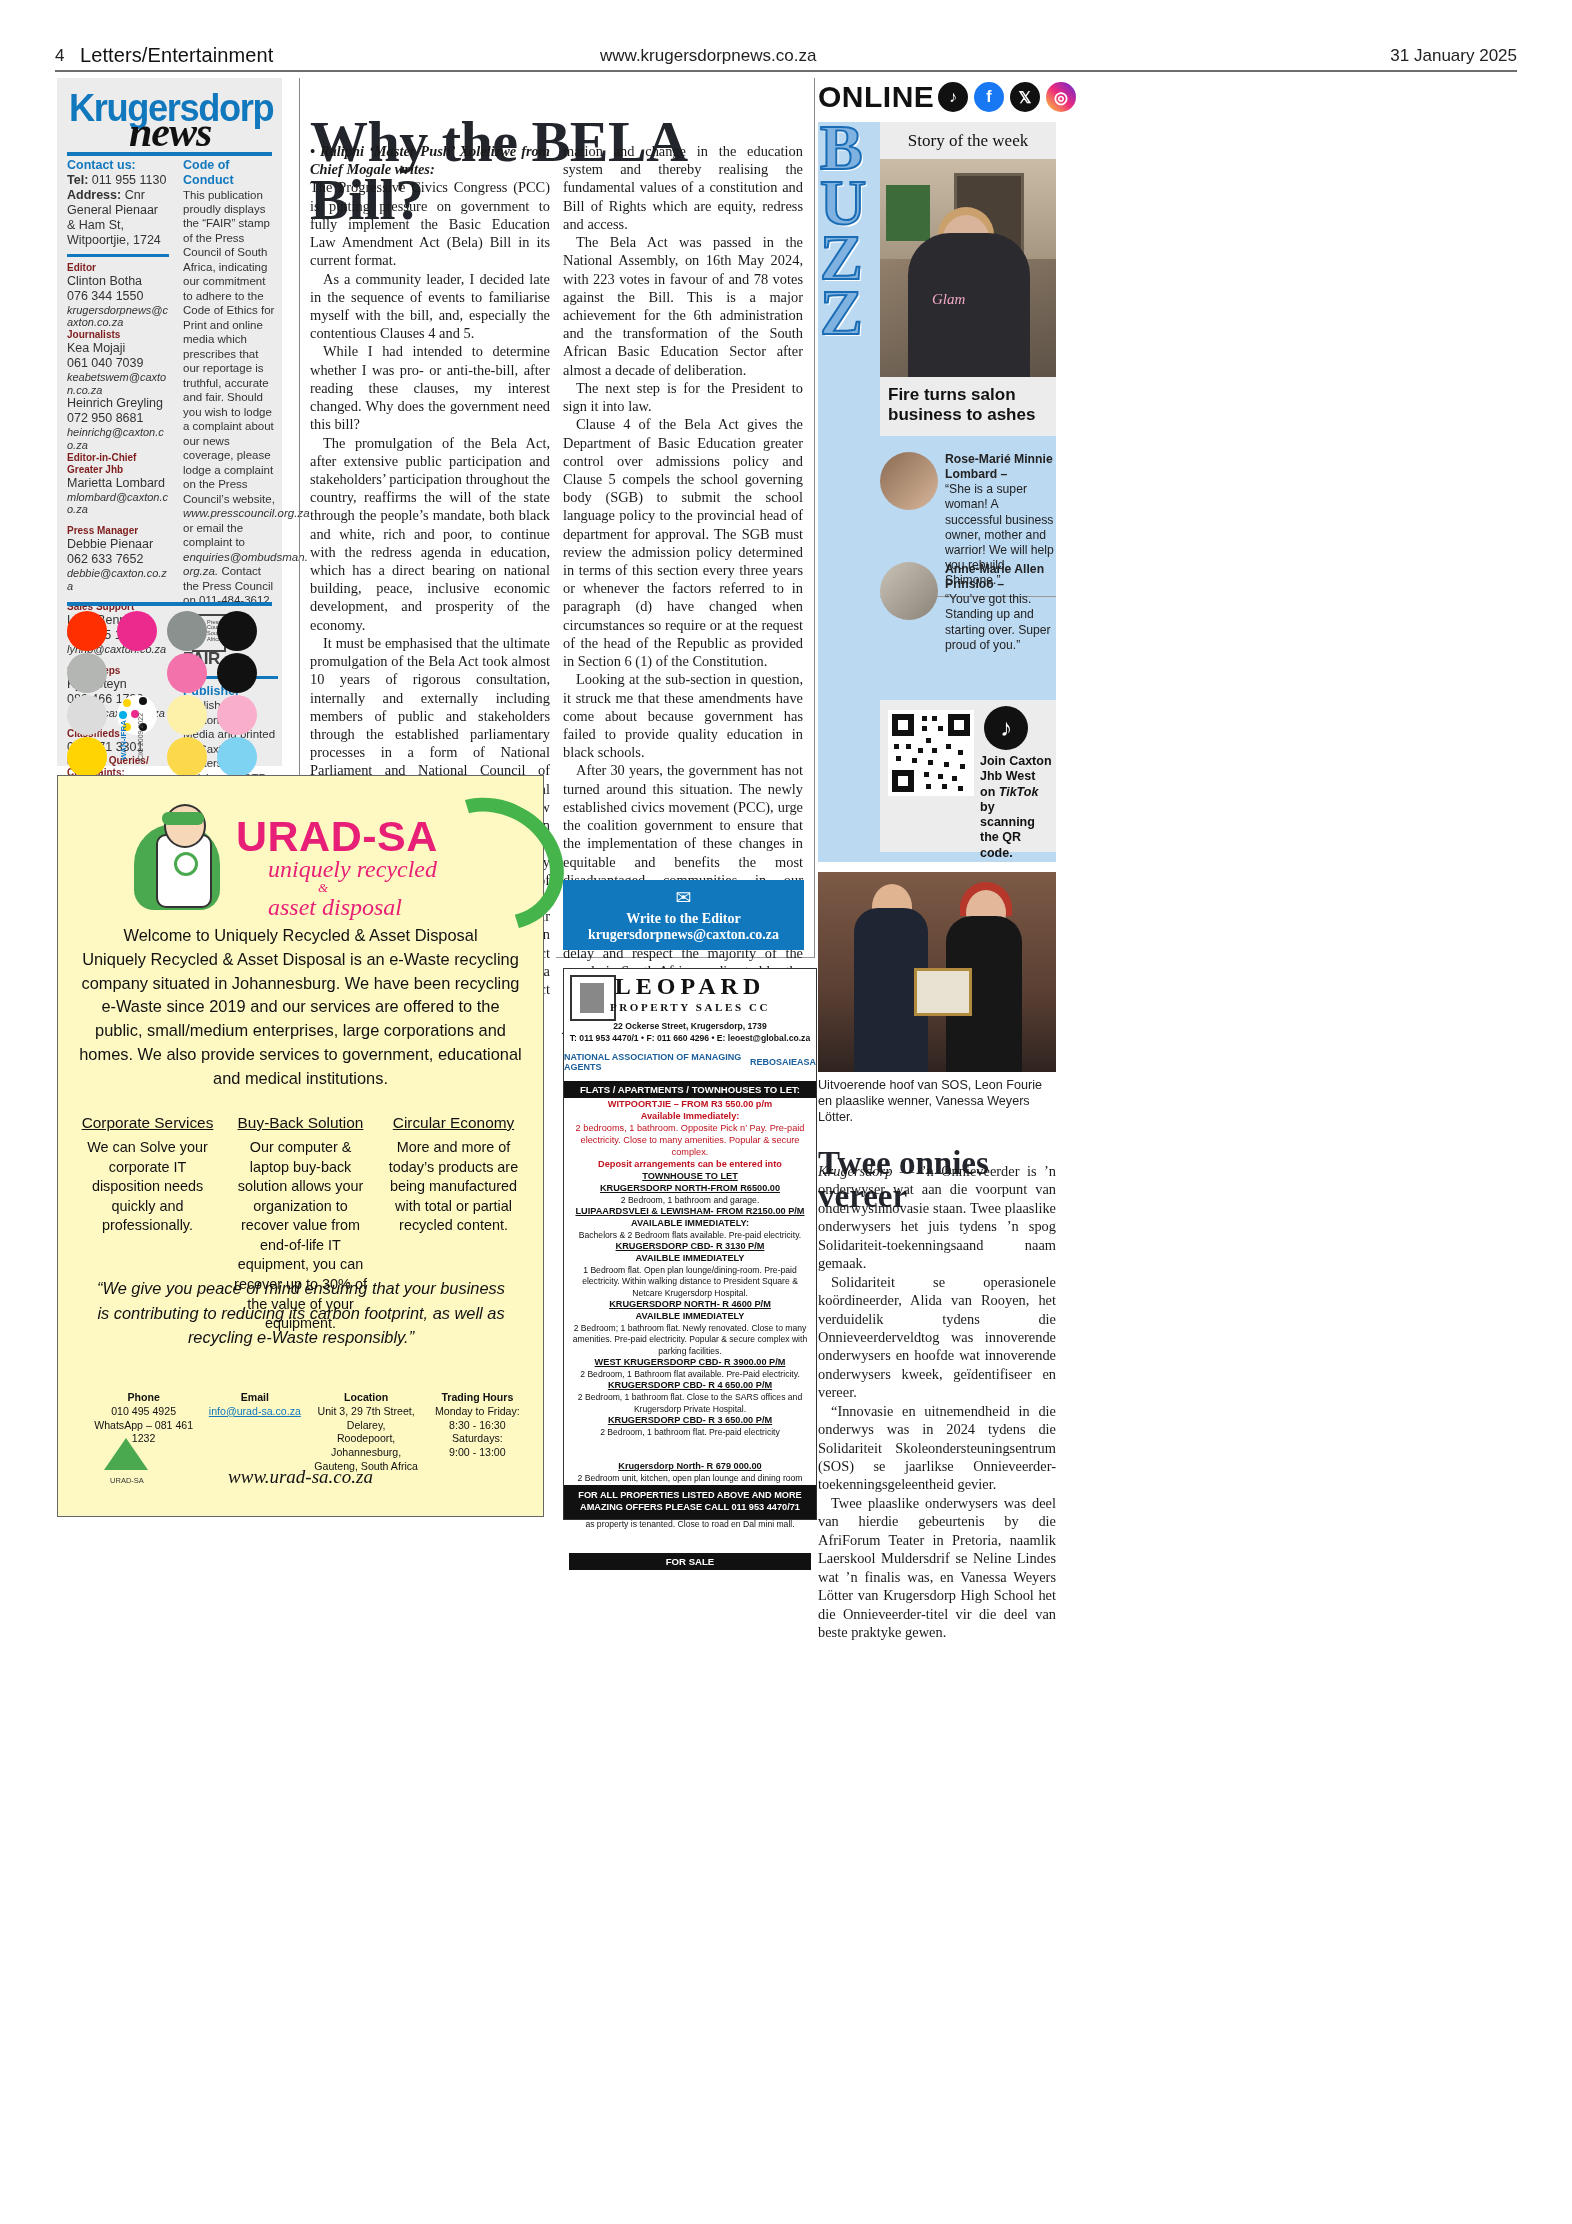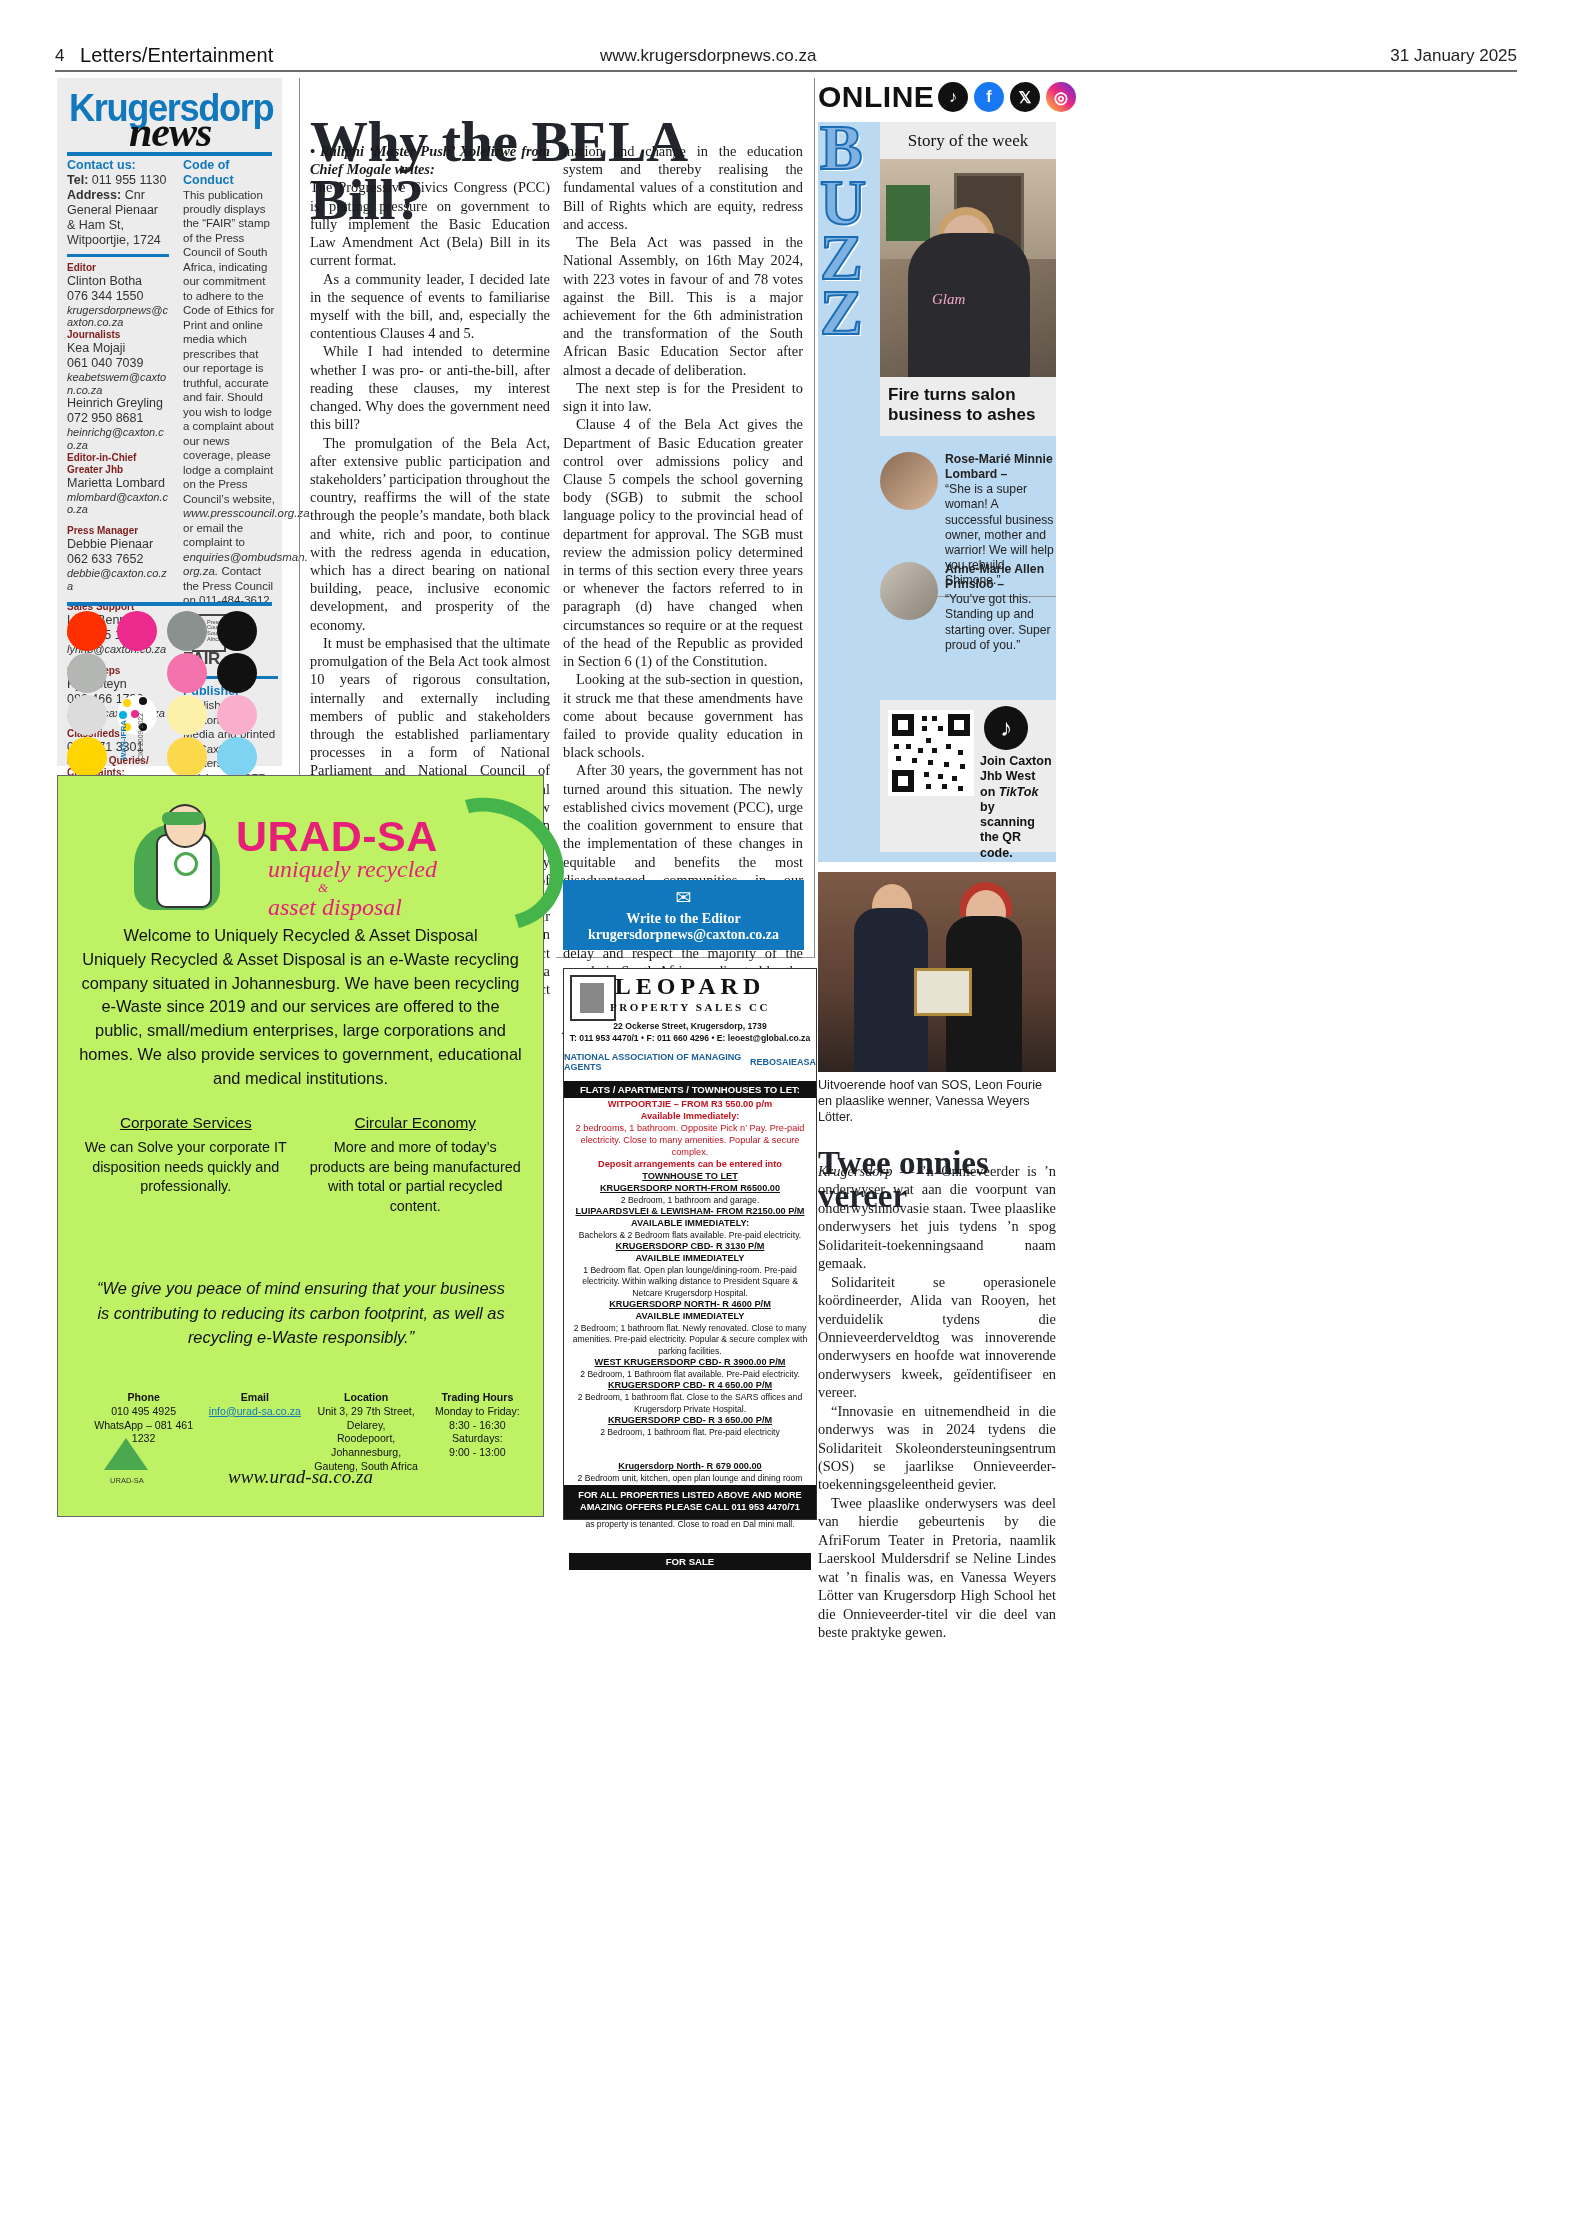--- a/index.html
+++ b/index.html
@@ -116,21 +116,21 @@
   .ph-wr{position:absolute;left:142px;top:10px;width:52px;height:34px;border-radius:26px 26px 0 0;background:#b8372b;}
   .ph-frame{position:absolute;left:96px;top:96px;width:52px;height:42px;background:#e8e2d2;border:3px solid #b08b3e;}
   .cap2{position:absolute;left:818px;top:1078px;width:238px;font-size:12.6px;line-height:1.26;color:#222;}
   .afheadline{position:absolute;left:818px;top:1120px;width:238px;font-family:"Liberation Serif",serif;font-size:33px;line-height:1;color:#22252b;}
   .aftext{position:absolute;left:818px;top:1162px;width:238px;font-family:"Liberation Serif",serif;font-size:14.4px;line-height:1.28;text-align:justify;color:#1a1a1a;}
   .aftext p{margin:0;text-indent:13px;}
   .aftext p.noind{text-indent:0;}
   .aftext i{font-style:italic;}
 
   
-  .urad{position:absolute;left:57px;top:775px;width:485px;height:740px;border:1px solid #666;background:#bef264;}
+  .urad{position:absolute;left:57px;top:775px;width:485px;height:740px;border:1px solid #666;background:#fef9c3;}
   .urad-logo{position:absolute;left:60px;top:18px;width:370px;height:110px;}
   .ulg-text{position:absolute;left:118px;top:18px;font-family:"Liberation Sans",sans-serif;font-weight:bold;font-size:43px;color:#e81f76;letter-spacing:.5px;}
   .ulg-s1{position:absolute;left:150px;top:62px;font-family:"Liberation Serif",serif;font-style:italic;font-size:24px;color:#e81f76;}
   .ulg-s2{position:absolute;left:200px;top:86px;font-family:"Liberation Serif",serif;font-style:italic;font-size:13px;color:#e81f76;}
   .ulg-s3{position:absolute;left:150px;top:100px;font-family:"Liberation Serif",serif;font-style:italic;font-size:24px;color:#e81f76;}
   .swoosh{position:absolute;left:300px;top:6px;width:120px;height:100px;border:14px solid #45b54b;border-radius:50%;border-left-color:transparent;border-bottom-color:transparent;transform:rotate(28deg);}
   .hero{position:absolute;left:12px;top:6px;width:108px;height:124px;}
   .hero .cape{position:absolute;left:4px;top:24px;width:86px;height:86px;background:#4aa84f;border-radius:40px 40px 20px 20px;}
   .hero .body{position:absolute;left:26px;top:34px;width:52px;height:70px;background:#fff;border:2px solid #333;border-radius:10px;}
   .hero .headc{position:absolute;left:34px;top:4px;width:38px;height:40px;border-radius:50%;background:#f6d7b8;border:2px solid #333;}
@@ -465,20 +465,24 @@
     <div class="urad-body">
       <div>Welcome to Uniquely Recycled &amp; Asset Disposal</div>
       <div>Uniquely Recycled &amp; Asset Disposal is an e‑Waste recycling company situated in Johannesburg. We have been recycling e‑Waste since 2019 and our services are offered to the public, small/medium enterprises, large corporations and homes. We also provide services to government, educational and medical institutions.</div>
     </div>
     <div class="urad-cols">
       <div class="uc">
         <h6>Corporate Services</h6>
         <span>We can Solve your corporate IT disposition needs quickly and professionally.</span>
       </div>
       <div class="uc">
+        <h6>Buy-Back Solution</h6>
+        <span>Our computer &amp; laptop buy-back solution allows your organization to recover value from end-of-life IT equipment, you can recover up to 30% of the value of your equipment.</span>
+      </div>
+      <div class="uc">
         <h6>Circular Economy</h6>
         <span>More and more of today’s products are being manufactured with total or partial recycled content.</span>
       </div>
     </div>
     <div class="urad-quote">“We give you peace of mind ensuring that your business is contributing to reducing its carbon footprint, as well as recycling e‑Waste responsibly.”</div>
     <div class="urad-foot">
       <div>
         <b>Phone</b><br>
         <span>010 495 4925</span><br>
         <span>WhatsApp – 081 461 1232</span>

